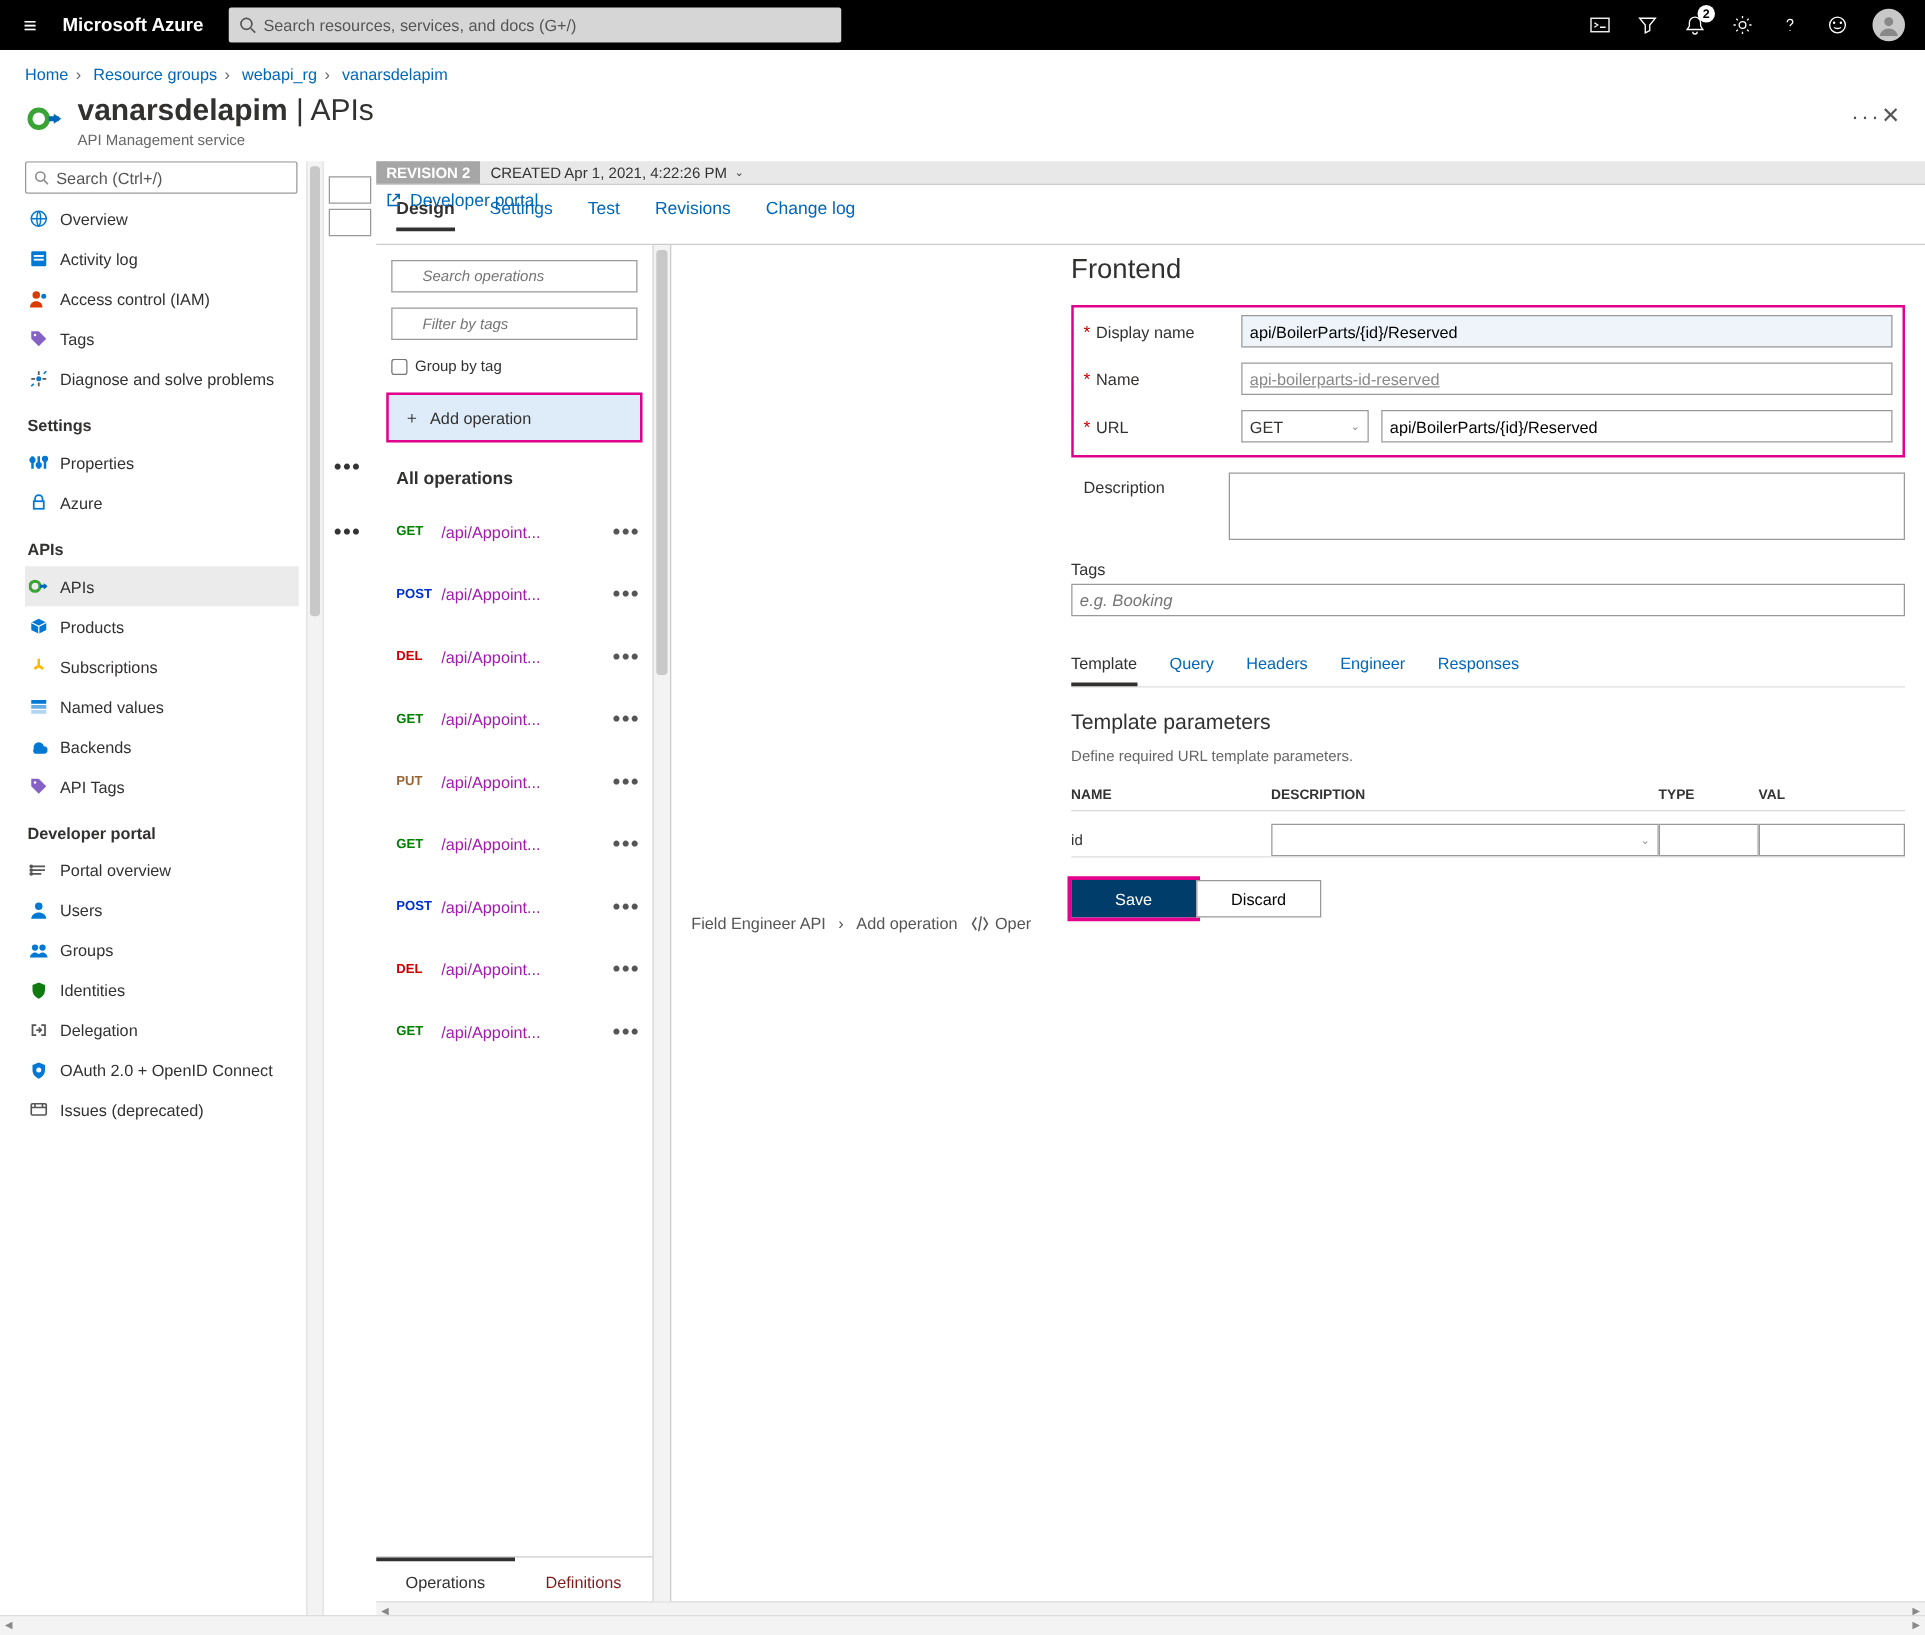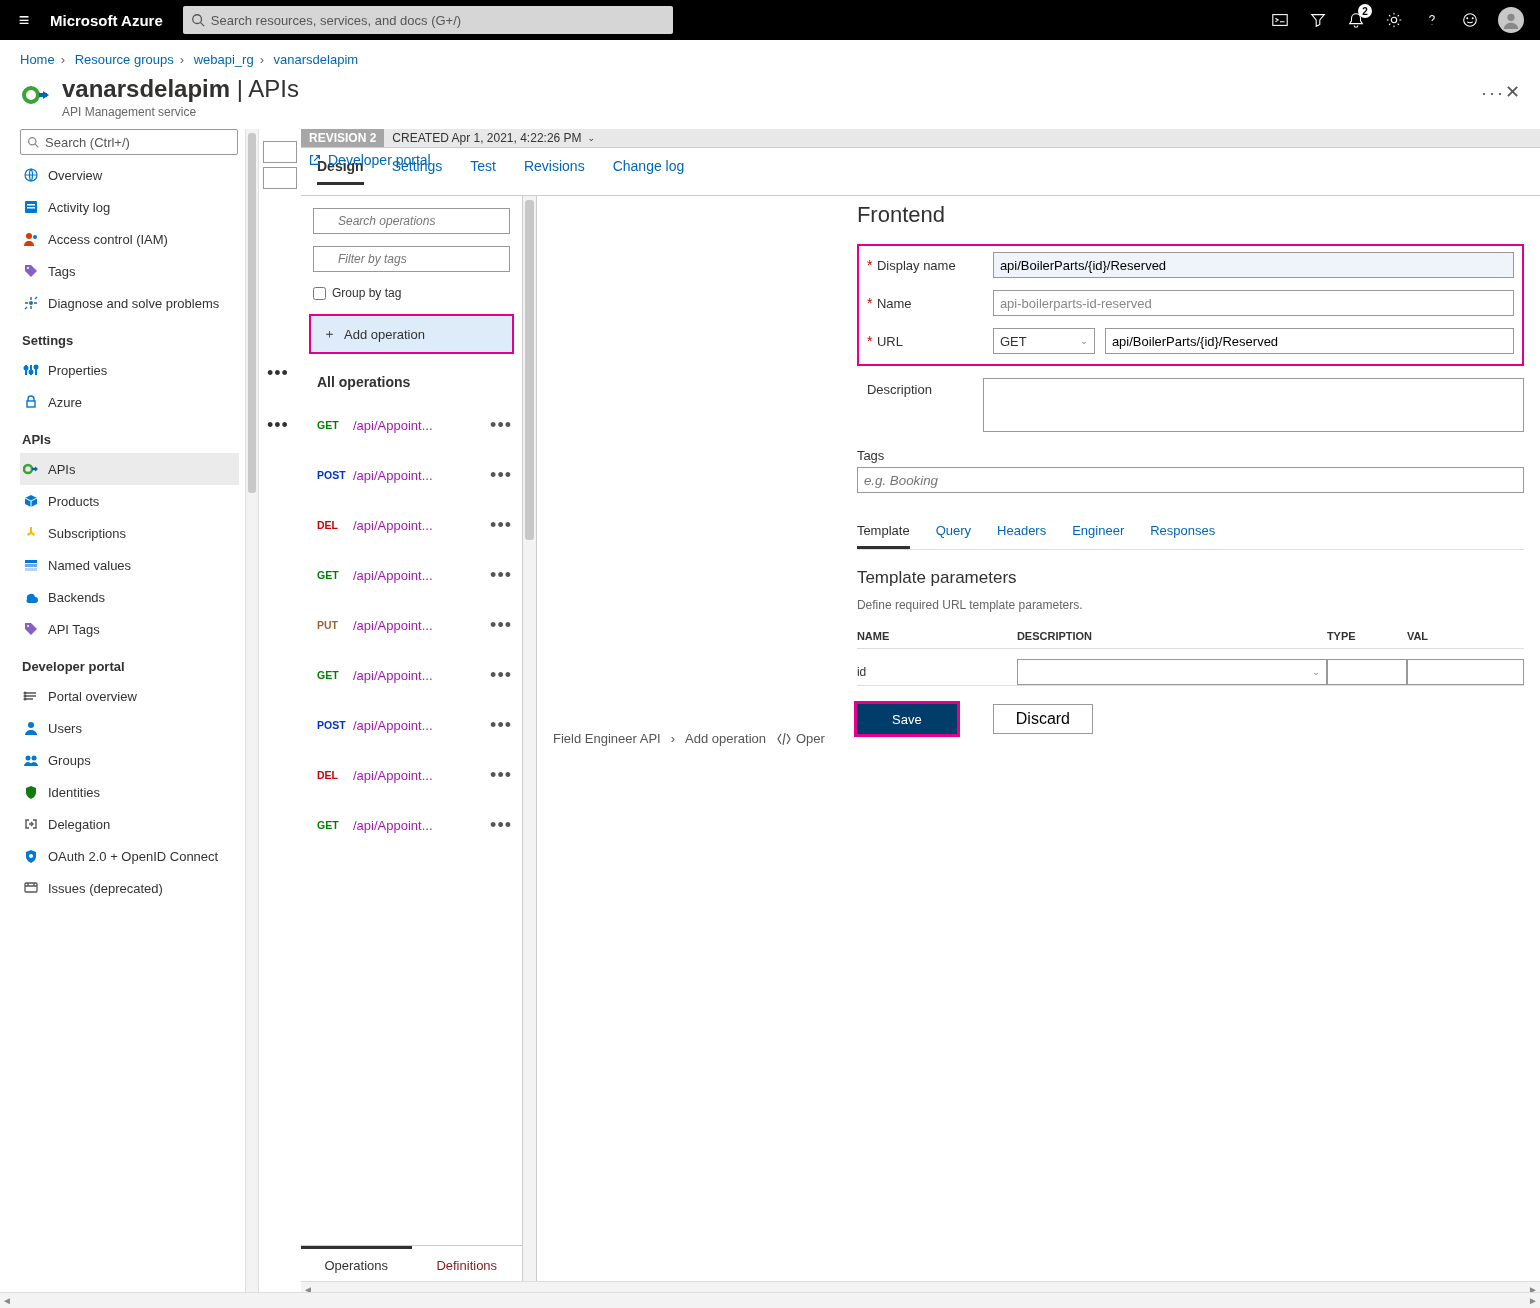--- a/index.html
+++ b/index.html
@@ -80,24 +80,24 @@
 .tags-sec input { width:100%; height:26px; border:1px solid #999; padding:0 6px; font-style:italic; color:#888;}
 .sub-tabs { display:flex; gap:26px; border-bottom:1px solid #ddd; margin-top:24px;}
 .sub-tabs .st { padding:6px 0 8px; font-size:13px; cursor:pointer; color:#0067b8;}
 .sub-tabs .st.active { color:#323130; border-bottom:3px solid #323130;}
 .tpl h3 { font-size:17px; font-weight:400; margin:18px 0 10px;}
 .tpl .desc { color:#666; font-size:12px; margin-bottom:18px;}
 .tpl table { width:100%; border-collapse: collapse; font-size:12px;}
 .tpl th { text-align:left; font-weight:600; font-size:11px; color:#333; padding-bottom:6px; border-bottom:1px solid #ddd;}
 .tpl td { padding-top:10px;}
 .tpl td input { width:100%; height:26px; border:1px solid #999;}
-.footer-btns { border-top:1px solid #ddd; padding: 18px 0 0; display:flex; gap:14px;}
+.footer-btns { border-top:1px solid #ddd; padding: 18px 0 0; display:flex; }
 .btn-primary { background:#003d6b; color:#fff; border:none; width:100px; height:30px; cursor:pointer; font-size:13px;}
 .btn-primary.hl { outline:3px solid #e3008c;}
-.btn-sec { background:#fff; border:1px solid #999; width:100px; height:30px; cursor:pointer; font-size:16px;margin-left:22px;}
+.btn-sec { background:#fff; border:1px solid #999; width:100px; height:30px; cursor:pointer; font-size:13px;}
 .hscroll { height:16px; background:#f3f3f3; border-top:1px solid #ddd; display:flex; align-items:center; }
 .hscroll .har { width:14px; text-align:center; font-size:10px; color:#888;}
 .hscroll .htrack { flex:1; position:relative;}
 .hscroll .hthumb { position:absolute; left:10px; right:30px; top:2px; bottom:2px; background:#c8c8c8; border-radius:4px;}
 .narrow-inputs { padding: 0 4px;}
 .narrow-inputs input { width:100%; height:22px; border:1px solid #999; margin-bottom:4px; background:#fff;}
 </style>
 </head>
 <body>
 
@@ -516,21 +516,21 @@
           <h2>Frontend</h2>
           <div class="redbox">
             <div class="form-row">
               <span class="star">*</span>
                 <span class="lbl">Display name</span>
               <div class="inp"><input type="text" style="background: rgb(238, 244, 250);" value="api/BoilerParts/{id}/Reserved"></div>
             </div>
             <div class="form-row">
               <span class="star">*</span>
                 <span class="lbl">Name</span>
-              <div class="inp"><input type="text" style="color: rgb(136, 136, 136);" value="api-boilerparts-id-reserved"></div>
+              <div class="inp"><input type="text" style="color: rgb(136, 136, 136); text-decoration: underline;" value="api-boilerparts-id-reserved"></div>
             </div>
             <div class="form-row" style="margin-bottom:2px;">
               <span class="star">*</span>
                 <span class="lbl">URL</span>
               <div class="sel">
                   <span>GET</span>
                   <span style="font-size:9px;color:#888;">⌄</span>
                 </div>
               <div class="inp"><input type="text" value="api/BoilerParts/{id}/Reserved" style=""></div>
             </div>

